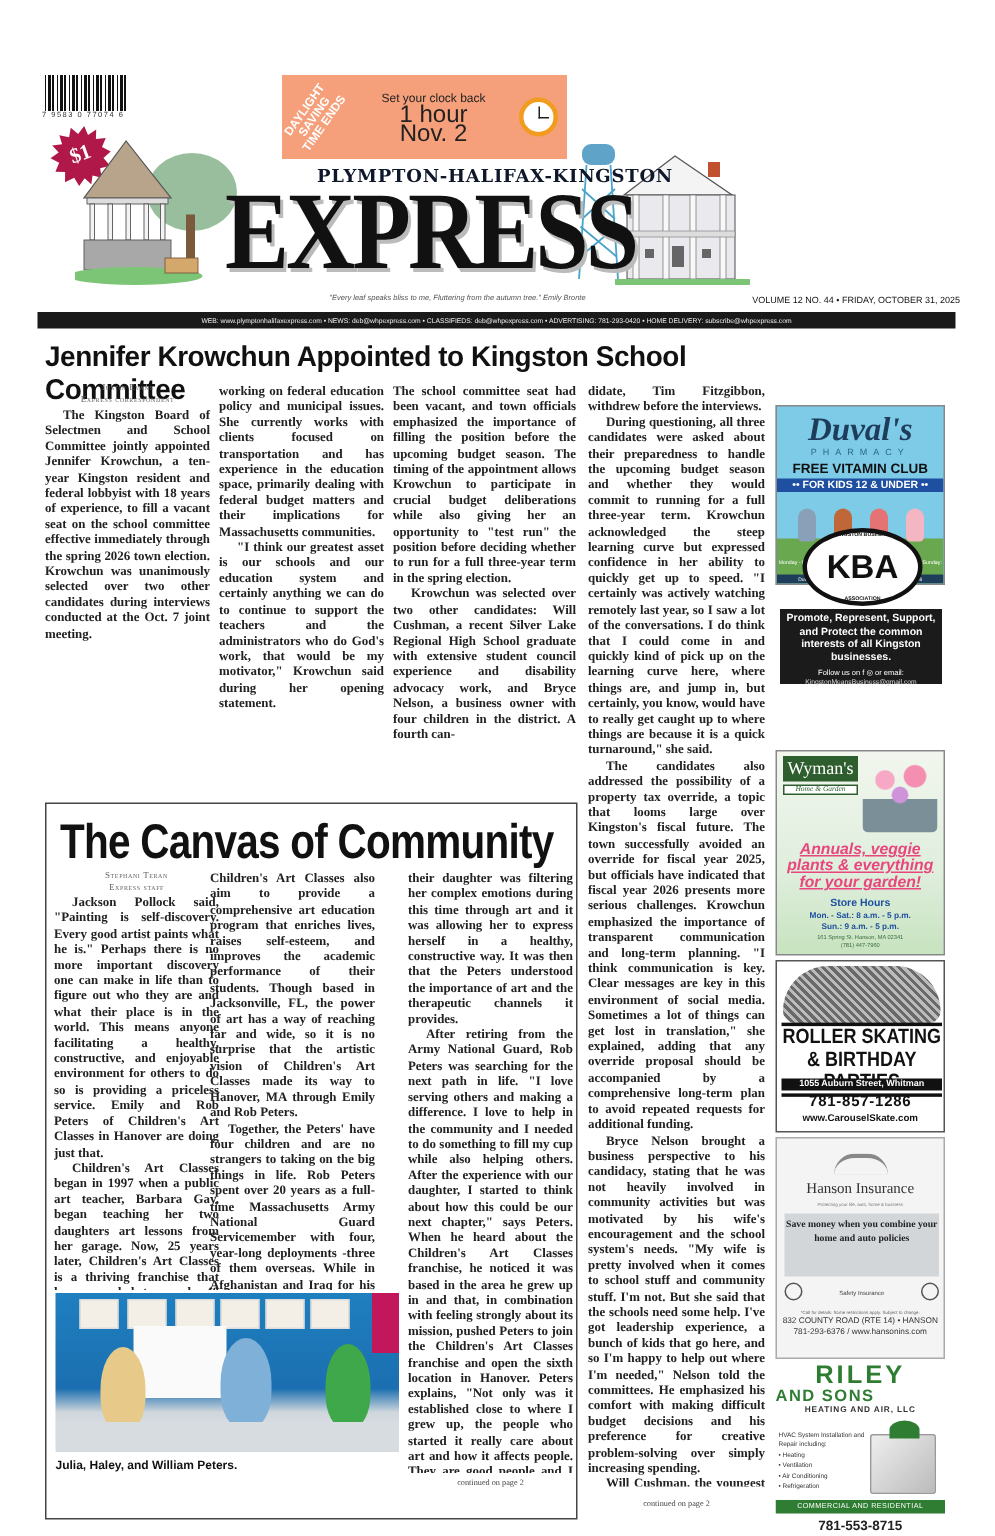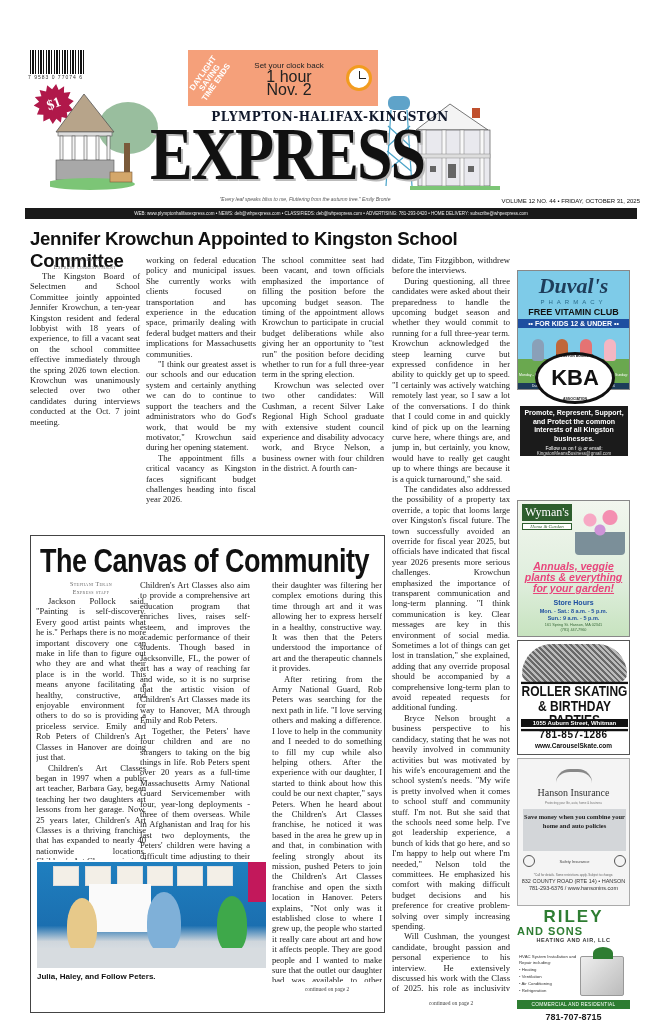--- a/index.html
+++ b/index.html
@@ -37,21 +37,21 @@
   .volume-line { left: 380px; top: 198px; width: 260px; text-align:right; font: 6px "Liberation Sans", sans-serif; color:#111; }
   .contact-bar { left: 25px; top: 208px; width: 612px; height: 11px; background:#1a1a1a; color:#eee;
     font: 4.5px "Liberation Sans", sans-serif; display:flex; align-items:center; justify-content:center; white-space: nowrap; }
 
   
   .headline1 { left: 30px; top: 228px; width: 480px; font: bold 19px "Liberation Sans", sans-serif; letter-spacing: -0.3px; color:#111; transform: scaleX(0.98); transform-origin:left; }
 
   .byline { font: 6px "Liberation Serif", serif; text-align: center; color:#666; letter-spacing: 0.4px; line-height: 8px; font-variant: small-caps; }
 
   .col { position:absolute; font: 8.6px "Liberation Serif", serif; line-height: 10.4px; text-align: justify; hyphens: auto; color:#222; }
-  .col p { text-indent: 12px; }
+  .col p { text-indent: 12px; font-weight: bold; }
   .col p.noindent { text-indent: 0; }
 
   
   .community-box { left: 30px; top: 535px; width: 355px; height: 478px; border: 1.5px solid #444; }
   .community-title { left: 40px; top: 543px; width: 340px; font: bold 27px "Liberation Sans", sans-serif; letter-spacing: -0.5px; color:#111; transform: scaleY(1.2); transform-origin: top; }
   .photo { left: 37px; top: 862px; width: 229px; height: 106px; overflow:hidden;
     background: linear-gradient(180deg,#1f7fbf 0%,#1b6fb0 60%,#cfd6dc 75%,#e8ecef 100%); }
   .photo .poster { position:absolute; top:4px; width:26px; height:20px; background:#f3efe7; border:1px solid #ddd; }
   .photo .whiteboard { position:absolute; left:52px; top:22px; width:62px; height:48px; background:#fafafa; }
   .photo .kid { position:absolute; border-radius: 50% 50% 40% 40%; }
@@ -196,21 +196,20 @@
 <div class="abs headline1">Jennifer Krowchun Appointed to Kingston School Committee</div>
 
 <div class="col" style="left:30px; top:255px; width:110px;">
   <div class="byline">Justin Evans</div>
   <div class="byline">Express correspondent</div>
   <p>The Kingston Board of Selectmen and School Committee jointly appointed Jennifer Krowchun, a ten-year Kingston resident and federal lobbyist with 18 years of experience, to fill a vacant seat on the school committee effective immediately through the spring 2026 town election. Krowchun was unanimously selected over two other candidates during interviews conducted at the Oct. 7 joint meeting.</p>
 </div>
 <div class="col" style="left:146px; top:255px; width:110px;">
   <p class="noindent">working on federal education policy and municipal issues. She currently works with clients focused on transportation and has experience in the education space, primarily dealing with federal budget matters and their implications for Massachusetts communities.</p>
   <p>"I think our greatest asset is our schools and our education system and certainly anything we can do to continue to support the teachers and the administrators who do God's work, that would be my motivator," Krowchun said during her opening statement.</p>
-  <p>The appointment fills a critical vacancy as Kingston faces significant budget challenges heading into fiscal year 2026.</p>
 </div>
 <div class="col" style="left:262px; top:255px; width:122px;">
   <p class="noindent">The school committee seat had been vacant, and town officials emphasized the importance of filling the position before the upcoming budget season. The timing of the appointment allows Krowchun to participate in crucial budget deliberations while also giving her an opportunity to "test run" the position before deciding whether to run for a full three-year term in the spring election.</p>
   <p>Krowchun was selected over two other candidates: Will Cushman, a recent Silver Lake Regional High School graduate with extensive student council experience and disability advocacy work, and Bryce Nelson, a business owner with four children in the district. A fourth can-</p>
 </div>
 <div class="col" style="left:392px; top:255px; width:118px; height:736px; overflow:hidden;">
   <p class="noindent">didate, Tim Fitzgibbon, withdrew before the interviews.</p>
   <p>During questioning, all three candidates were asked about their preparedness to handle the upcoming budget season and whether they would commit to running for a full three-year term. Krowchun acknowledged the steep learning curve but expressed confidence in her ability to quickly get up to speed. "I certainly was actively watching remotely last year, so I saw a lot of the conversations. I do think that I could come in and quickly kind of pick up on the learning curve here, where things are, and jump in, but certainly, you know, would have to really get caught up to where things are because it is a quick turnaround," she said.</p>
   <p>The candidates also addressed the possibility of a property tax override, a topic that looms large over Kingston's fiscal future. The town successfully avoided an override for fiscal year 2025, but officials have indicated that fiscal year 2026 presents more serious challenges. Krowchun emphasized the importance of transparent communication and long-term planning. "I think communication is key. Clear messages are key in this environment of social media. Sometimes a lot of things can get lost in translation," she explained, adding that any override proposal should be accompanied by a comprehensive long-term plan to avoid repeated requests for additional funding.</p>
   <p>Bryce Nelson brought a business perspective to his candidacy, stating that he was not heavily involved in community activities but was motivated by his wife's encouragement and the school system's needs. "My wife is pretty involved when it comes to school stuff and community stuff. I'm not. But she said that the schools need some help. I've got leadership experience, a bunch of kids that go here, and so I'm happy to help out where I'm needed," Nelson told the committees. He emphasized his comfort with making difficult budget decisions and his preference for creative problem-solving over simply increasing spending.</p>
@@ -244,21 +243,21 @@
     <div class="poster" style="left:110px;"></div>
   <div class="poster" style="left:140px;"></div>
     <div class="poster" style="left:170px;"></div>
   <div class="whiteboard"></div>
   <div class="pink"></div>
   <div class="kid" style="left:30px; top:36px; width:30px; height:56px; background:#e7c98a;"></div>
   <div class="kid" style="left:110px; top:30px; width:34px; height:60px; background:#7fb0d8;"></div>
   <div class="kid" style="left:180px; top:34px; width:30px; height:56px; background:#3ea84a;"></div>
   <div class="table"></div>
 </div>
-<div class="abs caption">Julia, Haley, and Follow Peters.</div>
+<div class="abs caption">Julia, Haley, and William Peters.</div>
 <div class="abs continued" style="left:272px; top:986px; width:110px;">continued on page 2</div>
 
 <div class="ad duvals">
   <div class="logo">Duval's</div>
   <div class="sub">PHARMACY</div>
   <div class="club">FREE VITAMIN CLUB</div>
   <div class="kids">•• FOR KIDS 12 &amp; UNDER ••</div>
   <div class="grass"></div>
   <div class="kidfig" style="left:14px; background:#8aa0b8;"></div>
   <div class="kidfig" style="left:38px; background:#c0673a;"></div>
@@ -322,15 +321,15 @@
   <div class="n3">HEATING AND AIR, LLC</div>
   <div class="svc">
     <div style="width:58px; line-height:6px;">HVAC System Installation and Repair including:</div>
     <div>• Heating</div>
     <div>• Ventilation</div>
     <div>• Air Conditioning</div>
     <div>• Refrigeration</div>
   </div>
   <div class="unit"></div>
   <div class="bar">COMMERCIAL AND RESIDENTIAL</div>
-  <div class="phone">781-707-8715</div>
+  <div class="phone">781-553-8715</div>
   <div class="web">www.rileyandsonshvacr.com</div>
 </div>
 
 </body></html>

